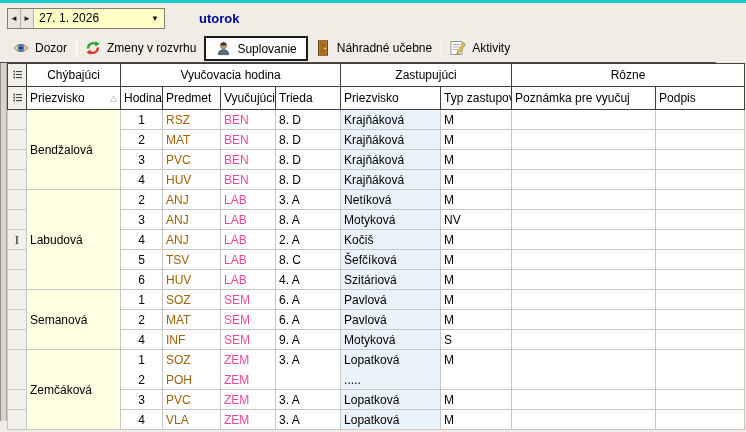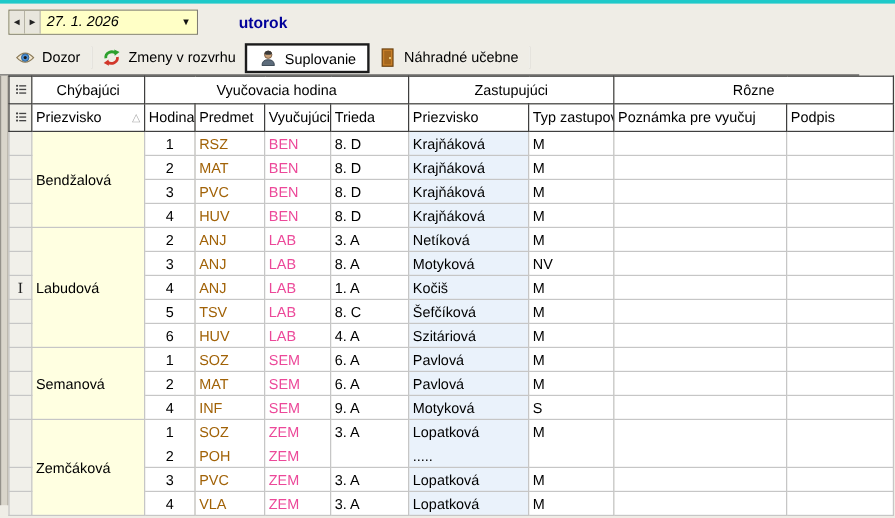--- a/index.html
+++ b/index.html
@@ -7,21 +7,21 @@
   body { font-family:"Liberation Sans", sans-serif; font-size:12px; color:#000; background:#efede6; overflow:hidden; }
   .app { position:relative; width:746px; height:432px; background:#efede6; }
 
   
   .teal { position:absolute; top:0; left:0; width:746px; height:3px; background:#1ec9c9; }
 
   
   .topbar { position:absolute; top:3px; left:0; width:746px; height:31px; display:flex; align-items:center; }
   .datectl { margin-left:7px; width:158px; height:21px; display:flex; align-items:stretch; border:1px solid #7f7d74; background:#ffffc6; }
   .spinbtn { width:13px; display:flex; align-items:center; justify-content:center; background:#e8e6dd; border-right:1px solid #b5b2a6; font-size:8px; color:#222; cursor:default; }
-  .dateval { flex:1; padding:2px 4px 0 5px; background:#ffffc6; font-size:12px;font-style:italic; }
+  .dateval { flex:1; padding:2px 4px 0 5px; background:#ffffc6; font-size:12px; }
   .dropbtn { width:18px; display:flex; align-items:center; justify-content:center; background:#ffffc6; font-size:8px; color:#111; }
   .daylbl { margin-left:34px; font-weight:bold; font-size:13px; color:#000099; }
 
   
   .tabs { position:absolute; top:34px; left:0; width:716px; height:29px; display:flex; align-items:center; border-bottom:1px solid #4a4a4a; padding-left:6px; }
   .tab { display:flex; align-items:center; gap:6px; padding:3px 8px 3px 7px; height:23px; white-space:nowrap; }
   .tab.active { border:2px solid #1c1c1c; background:#fff; height:25px; margin-bottom:-1px; padding:2px 9px; }
   .tabsep { width:1px; height:18px; background:#b2aea3; border-right:1px solid #fcfbf7; margin:0 1px; }
   .tabicon { display:inline-flex; width:16px; height:16px; align-items:center; justify-content:center; }
 
@@ -100,20 +100,32 @@
       <span class="tabicon">
         <svg width="14" height="16" viewBox="0 0 14 16">
             <rect x="2.5" y="0.8" width="9" height="14.4" fill="#c77f2a" stroke="#6e4310" stroke-width="1"></rect>
             <rect x="4.2" y="2.4" width="5.6" height="11.2" fill="#a5671e"></rect>
             <circle cx="9" cy="8.4" r="0.9" fill="#f2d98c"></circle>
           </svg>
       </span>
       <span>Náhradné učebne</span>
     </div>
     <div class="tabsep"></div>
+    <div class="tab">
+      <span class="tabicon">
+        <svg width="16" height="16" viewBox="0 0 16 16">
+            <rect x="1" y="1.5" width="11" height="13" fill="#fff" stroke="#8a8a8a" stroke-width="0.9"></rect>
+            <line x1="3" y1="4.5" x2="10" y2="4.5" stroke="#b0b0b0"></line>
+            <line x1="3" y1="7" x2="10" y2="7" stroke="#b0b0b0"></line>
+            <line x1="3" y1="9.5" x2="8" y2="9.5" stroke="#b0b0b0"></line>
+            <path d="M7.5 11.5 L13.3 2.8 L15.4 4.3 L9.6 13 L7 13.8 Z" fill="#e8c84a" stroke="#9a7d1e" stroke-width="0.7"></path>
+          </svg>
+      </span>
+      <span>Aktivity</span>
+    </div>
   </div>
 
   <div class="gridwrap">
     <div class="gutter"></div>
     <table>
       <colgroup>
         <col style="width:19px">
           <col style="width:94px">
           <col style="width:42px">
           <col style="width:58px">
@@ -230,21 +242,21 @@
             <td class="sub">Motyková</td>
             <td>NV</td>
             <td></td>
             <td></td>
           </tr>
           <tr>
             <td class="sel" rowspan="1"><span class="ibeam">I</span></td>
             <td class="hod">4</td>
             <td class="predmet">ANJ</td>
             <td class="vyuc">LAB</td>
-            <td>1. A</td>
+            <td>2. A</td>
             <td class="sub">Kočiš</td>
             <td>M</td>
             <td></td>
             <td></td>
           </tr>
           <tr>
             <td class="sel" rowspan="1"></td>
             <td class="hod">5</td>
             <td class="predmet">TSV</td>
             <td class="vyuc">LAB</td>

